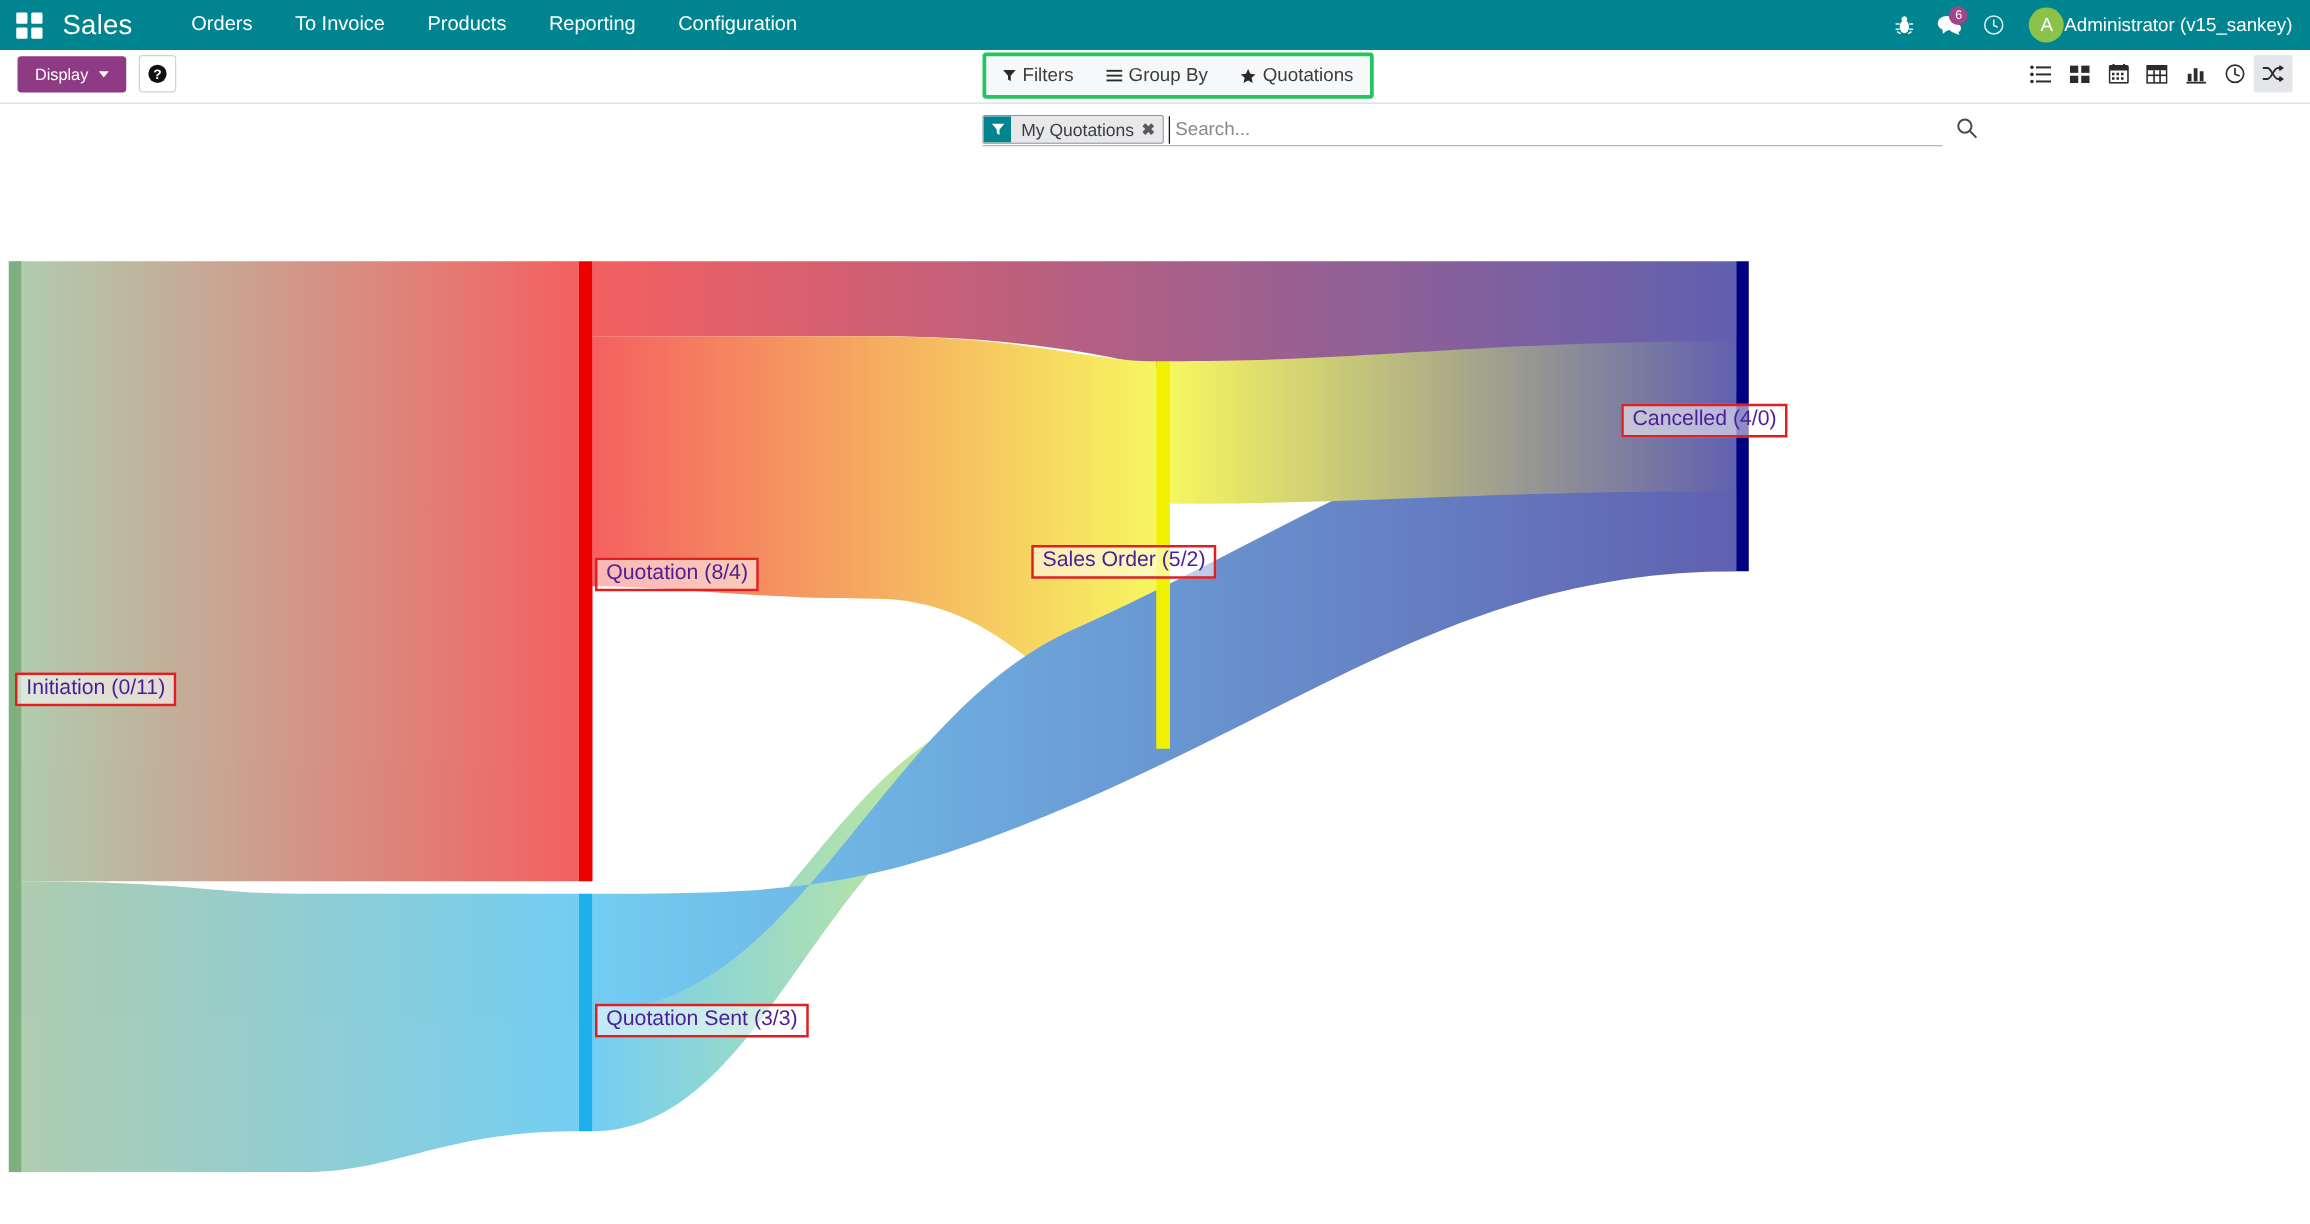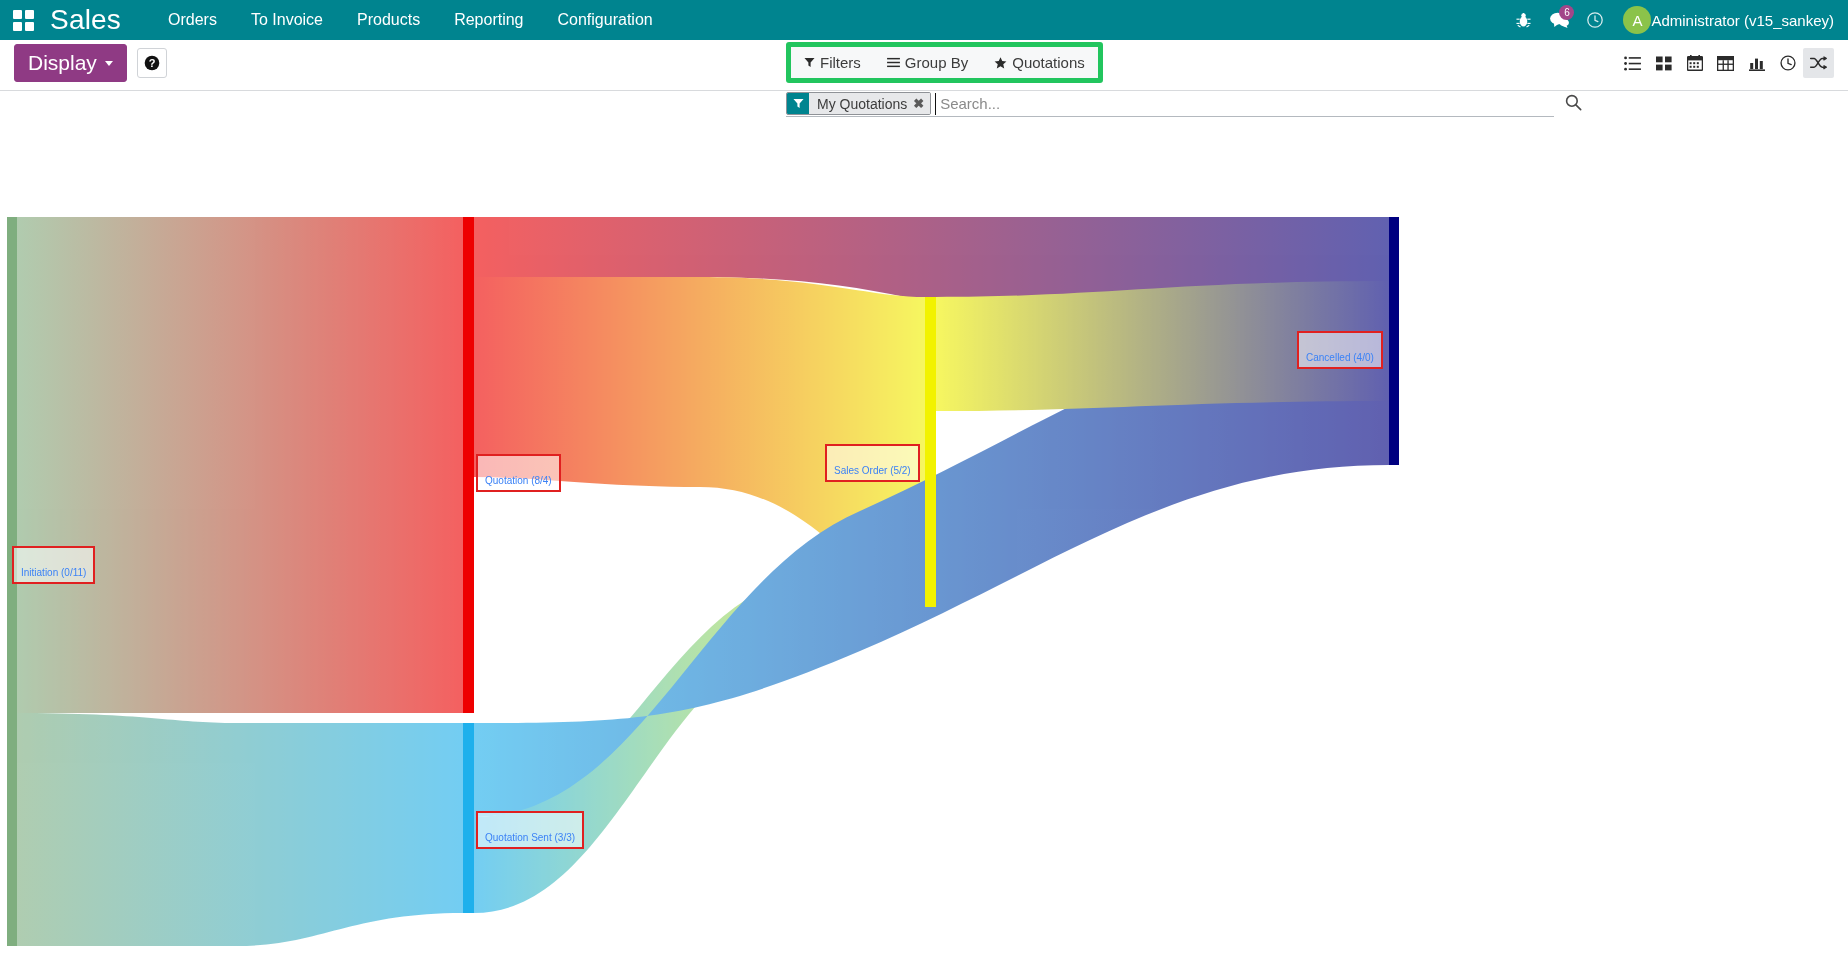--- a/index.html
+++ b/index.html
@@ -22,21 +22,21 @@
     z-index: 50;
   }
   .apps-btn {
     width: 46px; height: 40px;
     display: flex; align-items: center; justify-content: center;
     cursor: pointer;
   }
   .apps-grid { display: grid; grid-template-columns: 9px 9px; grid-template-rows: 9px 9px; gap: 3px; }
   .apps-grid span { background: #ffffff; display: block; border-radius: 1px; }
   .brand {
-    font-size: 28px; font-weight: 400; padding: 0 30px 0 4px;
+    font-size: 22px; font-weight: 400; padding: 0 30px 0 4px;
     letter-spacing: .2px; cursor: pointer; line-height: 40px;
   }
   .nav-item {
     padding: 0 17px; line-height: 40px; font-size: 16px;
     cursor: pointer; white-space: nowrap; color: #ffffff;
   }
   .nav-right { margin-left: auto; display: flex; align-items: center; padding-right: 14px; }
   .nav-icon {
     width: 36px; height: 40px; display: flex; align-items: center;
     justify-content: center; cursor: pointer; position: relative;
@@ -105,40 +105,40 @@
     position: absolute; right: -28px; top: 2px;
     color: #4a4a4a; font-size: 17px; cursor: pointer;
   }
 
   .cp-row2 {
     display: flex; align-items: center; padding: 4px 14px 8px 14px;
     position: relative; min-height: 40px;
   }
   .btn-display {
     background: #8f3a84; color: #ffffff; border: 1px solid #8f3a84;
-    border-radius: 3px; font-size: 21px; padding: 6px 13px;
+    border-radius: 3px; font-size: 13px; padding: 6px 13px;
     cursor: pointer; display: flex; align-items: center; gap: 8px;
     font-family: "Liberation Sans", sans-serif;
   }
   .caret-down {
     width: 0; height: 0; border-left: 4px solid transparent;
     border-right: 4px solid transparent; border-top: 5px solid currentColor;
     display: inline-block;
   }
   .btn-help {
     margin-left: 10px; background: #ffffff; border: 1px solid #d0d3d7;
     border-radius: 3px; width: 30px; height: 30px; cursor: pointer;
     display: flex; align-items: center; justify-content: center;
     font-size: 15px; color: #111;
   }
 
   .dropdown-bar {
     position: absolute; left: 786px; top: 2px;
     display: flex; align-items: center;
-    background: #f7f8f9; border: 5px solid #22c55e;
+    background: #f7f8f9; border: 3px solid #22c55e;
     border-radius: 3px; overflow: hidden;
   }
   .dd-btn {
     font-size: 15px; color: #3c3c3c; padding: 7px 13px;
     cursor: pointer; display: flex; align-items: center; gap: 5px;
     white-space: nowrap;
   }
 
   .view-switcher { margin-left: auto; display: flex; align-items: center; }
   .vs-btn {
@@ -154,23 +154,23 @@
     width: 1848px;
     height: 855px;
     background: #ffffff;
     overflow: hidden;
   }
   .sankey-svg { display: block; }
   .node-label {
     position: absolute;
     border: 2px solid #e02020;
     background: rgba(255,255,255,.55);
-    color: #3b82f6;
-    font-size: 10px;
-    padding: 19px 7px 3px 7px;
+    color: #4c1d95;
+    font-size: 17px;
+    padding: 0 7px 3px 7px;
     white-space: nowrap;
     line-height: 1.2;
     cursor: pointer;
     font-family: "Liberation Sans", sans-serif;
   }
 </style>
 </head>
 <body>
 
 <div class="navbar">

